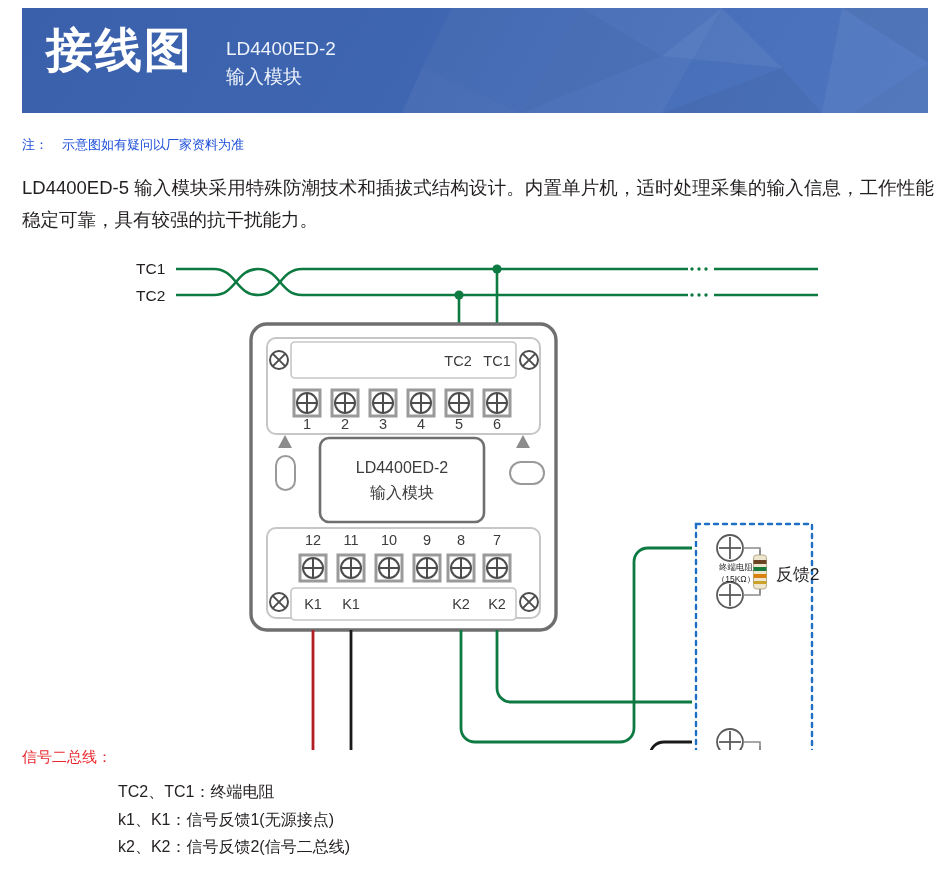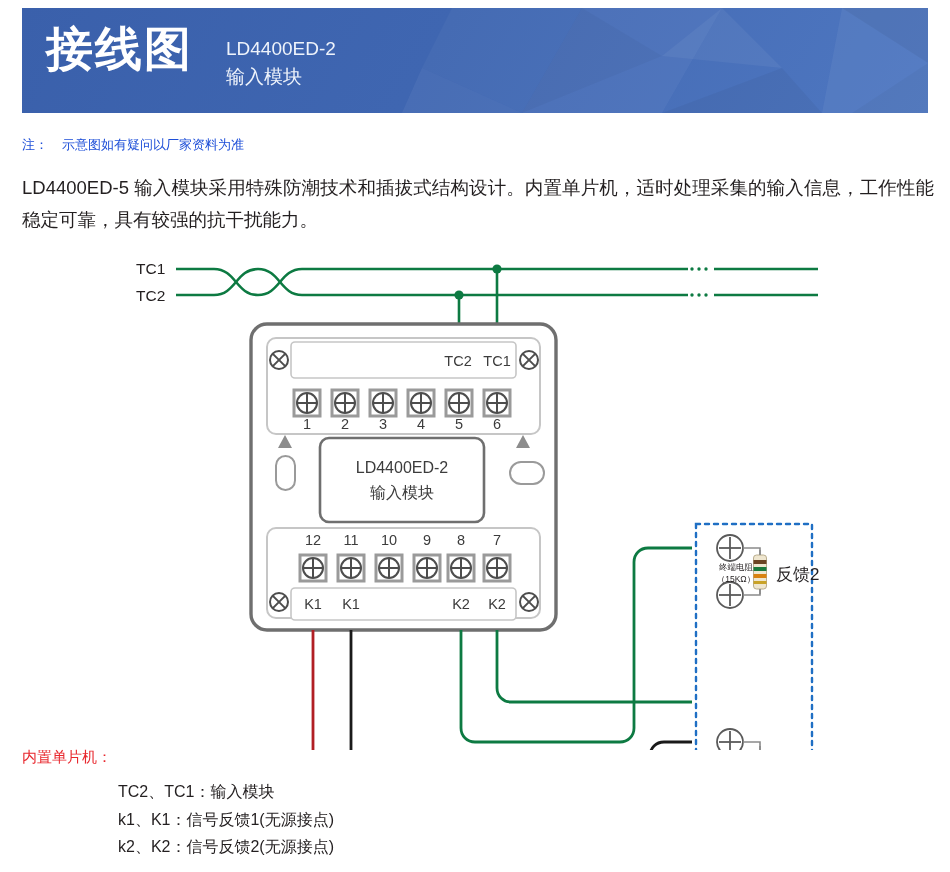--- a/index.html
+++ b/index.html
@@ -6,21 +6,21 @@
   body{
     width:950px;height:872px;background:#ffffff;
     font-family:"Liberation Sans","DejaVu Sans",sans-serif;
     overflow:hidden;position:relative;
   }
   
   .header{position:absolute;left:22px;top:8px;width:906px;height:105px;overflow:hidden;
           background:linear-gradient(120deg,#3a60ab 0%,#3f66b1 45%,#4a74c0 100%);}
   .header svg.facets{position:absolute;inset:0;width:100%;height:100%;}
   .hd-title{position:absolute;left:24px;top:18px;color:#ffffff;font-size:47px;
-            font-weight:bold;letter-spacing:2px;line-height:1;font-family:Liberation Serif, serif;}
+            font-weight:bold;letter-spacing:2px;line-height:1;}
   .hd-sub{position:absolute;left:204px;top:27px;color:#eef3fb;font-size:19px;line-height:1.45;}
   .hd-sub div{white-space:nowrap;}
   
   .note{position:absolute;left:22px;top:136px;color:#1d4ed8;font-size:13px;white-space:nowrap;}
   .note .lead{margin-right:14px;}
   .para{position:absolute;left:22px;top:172px;width:912px;color:#231f20;font-size:18.5px;
         line-height:1.72;text-align:justify;}
   
   .leg-title{position:absolute;left:22px;top:748px;color:#e8272d;font-size:15px;white-space:nowrap;}
   .leg-list{position:absolute;left:118px;top:778px;color:#231f20;font-size:16px;line-height:1.72;}
@@ -211,18 +211,18 @@
     <path d="M743,492 L760,492 L760,518" fill="none" stroke="#8a8a8a" stroke-width="1.6"></path>
     <path d="M743,544 L760,544 L760,518" fill="none" stroke="#8a8a8a" stroke-width="1.6"></path>
     <use href="#resistor" x="760" y="518"></use>
     <text x="736" y="516" font-size="8.5" fill="#231f20" text-anchor="middle">终端电阻</text>
     <text x="736" y="528" font-size="8.5" fill="#231f20" text-anchor="middle">（15KΩ）</text>
     <text x="776" y="526" font-size="17" fill="#231f20">反馈1</text>
   </g>
 </svg>
 </div>
 
-<div class="leg-title">内置单片机：</div>
+<div class="leg-title">信号二总线：</div>
 <div class="leg-list">
-  <div>TC2、TC1：输入模块</div>
+  <div>TC2、TC1：终端电阻</div>
   <div>k1、K1：信号反馈1(无源接点)</div>
-  <div>k2、K2：信号反馈2(无源接点)</div>
+  <div>k2、K2：信号反馈2(信号二总线)</div>
 </div>
 
 </body></html>

